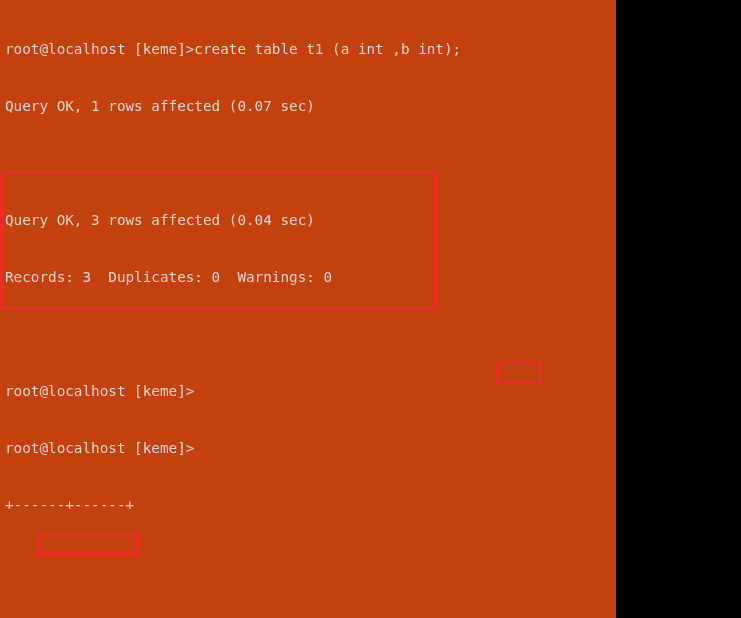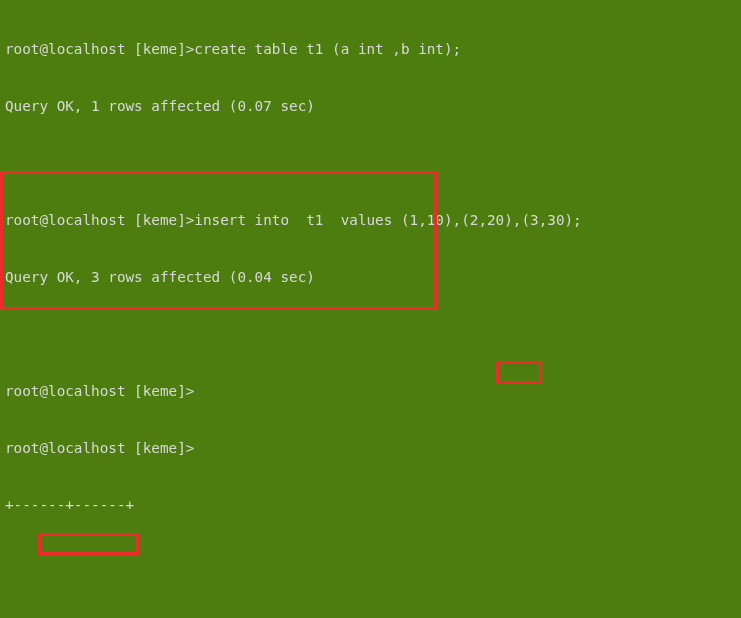--- a/index.html
+++ b/index.html
@@ -3,23 +3,23 @@
 <meta charset="utf-8">
 <title>MySQL Terminal Session</title>
 <style>
   html, body {
     margin: 0;
     padding: 0;
     background: #000000;
   }
   #terminal {
     position: relative;
-    width: 741px;
+    width: 616px;
     height: 618px;
-    background: #4d7c0f;
+    background: #c2410c;
     overflow: hidden;
     font-family: "DejaVu Sans Mono", "Liberation Mono", monospace;
     font-size: 14.3px;
     line-height: 19px;
     color: #d9d9d9;
     letter-spacing: 0px;
   }
   #screen {
     position: absolute;
     left: 5px;
@@ -46,22 +46,22 @@
 </style>
 </head>
 <body>
 
 <div id="terminal">
 
   <div id="screen">
     <span class="tline">root@localhost [keme]&gt;create table t1 (a int ,b int);</span>
     <span class="tline">Query OK, 1 rows affected (0.07 sec)</span>
     <span class="tline"></span>
-    <span class="tline">root@localhost [keme]&gt;insert into  t1  values (1,10),(2,20),(3,30);</span>
     <span class="tline">Query OK, 3 rows affected (0.04 sec)</span>
+    <span class="tline">Records: 3  Duplicates: 0  Warnings: 0</span>
     <span class="tline"></span>
     <span class="tline">root@localhost [keme]&gt;</span>
     <span class="tline">root@localhost [keme]&gt;</span>
     <span class="tline">+------+------+</span>
     
     
     
     
     
     

